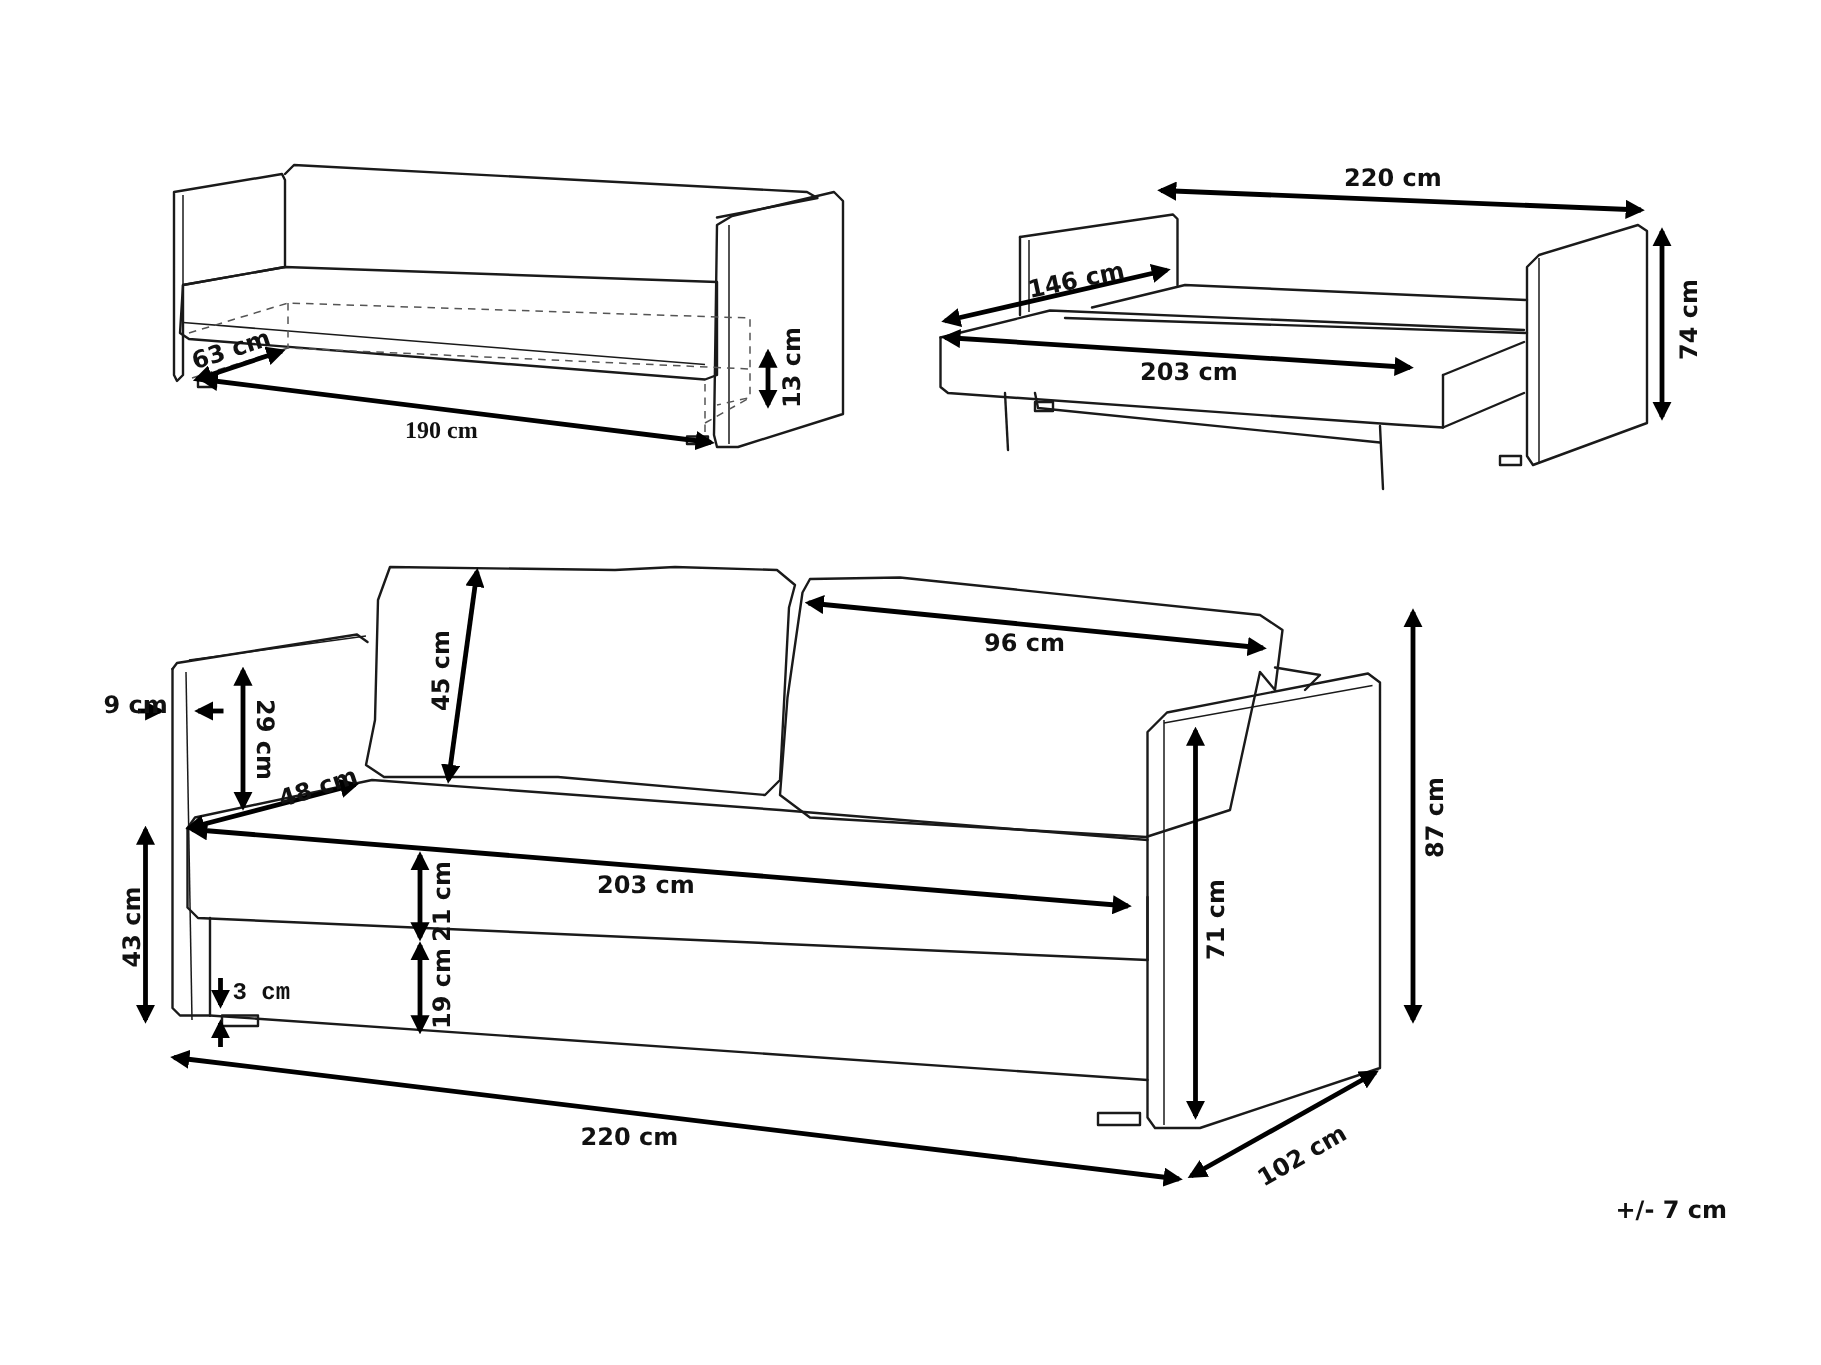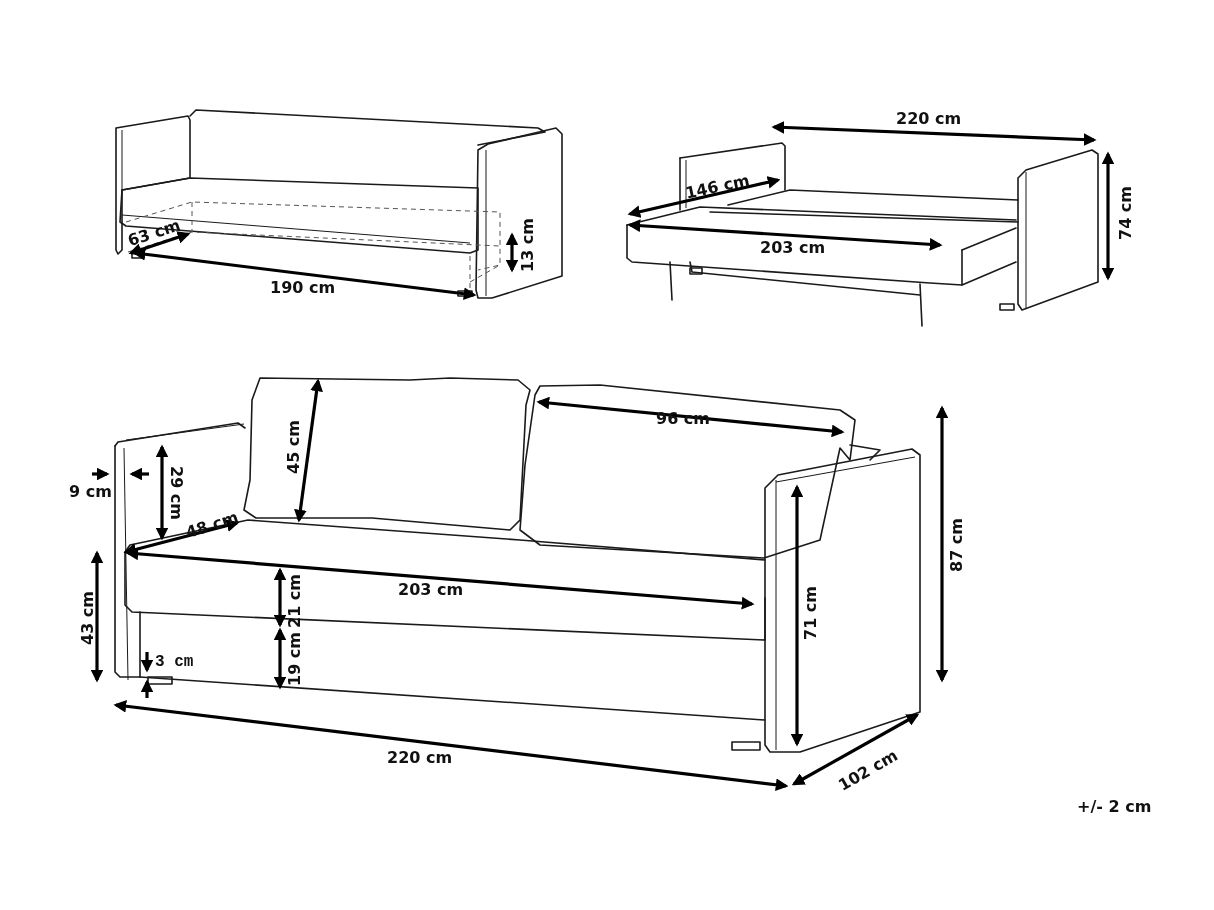--- a/index.html
+++ b/index.html
@@ -118,36 +118,36 @@
     <line class="dim" x1="147" y1="652" x2="147" y2="670" marker-end="url(#ah)"></line>
     <line class="dim" x1="147" y1="698" x2="147" y2="682" marker-end="url(#ah)"></line>
     <line class="dim" x1="797" y1="487" x2="797" y2="744" marker-start="url(#ah)" marker-end="url(#ah)"></line>
     <line class="dim" x1="942" y1="408" x2="942" y2="680" marker-start="url(#ah)" marker-end="url(#ah)"></line>
     <line class="dim" x1="116" y1="705" x2="786" y2="786" marker-start="url(#ah)" marker-end="url(#ah)"></line>
     <line class="dim" x1="794" y1="784" x2="917" y2="715" marker-start="url(#ah)" marker-end="url(#ah)"></line>
   </g>
 </svg>
 
 <span class="lbl" style="left:126px;top:234px;transform:rotate(-18deg);">63 cm</span>
-<span class="lbl" style="left:270px;top:280px;">190 cm</span>
+<span class="lbl" style="left:270px;top:280px;font-family:Liberation Serif, serif;">190 cm</span>
 <span class="lbl" style="left:520px;top:272px;transform:rotate(-90deg);">13 cm</span>
 
 <span class="lbl" style="left:896px;top:111px;">220 cm</span>
 <span class="lbl" style="left:684px;top:186px;transform:rotate(-12deg);">146 cm</span>
 <span class="lbl" style="left:760px;top:240px;">203 cm</span>
 <span class="lbl" style="left:1118px;top:240px;transform:rotate(-90deg);">74 cm</span>
 
 <span class="lbl" style="left:286px;top:474px;transform:rotate(-90deg);">45 cm</span>
-<span class="lbl" style="left:656px;top:411px;text-align:center;">96 cm</span>
-<span class="lbl" style="left:69px;top:484px;">9 cm</span>
+<span class="lbl" style="left:656px;top:421px;text-align:center;">96 cm</span>
+<span class="lbl" style="left:69px;top:462px;">9 cm</span>
 <span class="lbl" style="left:184px;top:466px;transform:rotate(90deg);">29 cm</span>
 <span class="lbl" style="left:184px;top:526px;transform:rotate(-18deg);">48 cm</span>
 <span class="lbl" style="left:80px;top:645px;transform:rotate(-90deg);">43 cm</span>
 <span class="lbl" style="left:398px;top:582px;">203 cm</span>
 <span class="lbl" style="left:287px;top:628px;transform:rotate(-90deg);">21 cm</span>
 <span class="lbl" style="left:287px;top:686px;transform:rotate(-90deg);">19 cm</span>
 <span class="lbl" style="left:155px;top:654px;font-family:Liberation Mono, monospace;">3 cm</span>
 <span class="lbl" style="left:803px;top:640px;transform:rotate(-90deg);">71 cm</span>
 <span class="lbl" style="left:949px;top:572px;transform:rotate(-90deg);">87 cm</span>
 <span class="lbl" style="left:387px;top:750px;">220 cm</span>
 <span class="lbl" style="left:836px;top:780px;transform:rotate(-30deg);">102 cm</span>
 
-<span class="lbl" style="left:1077px;top:799px;">+/- 2 cm</span>
+<span class="lbl" style="left:1077px;top:799px;">+/- 7 cm</span>
 
 </body></html>

